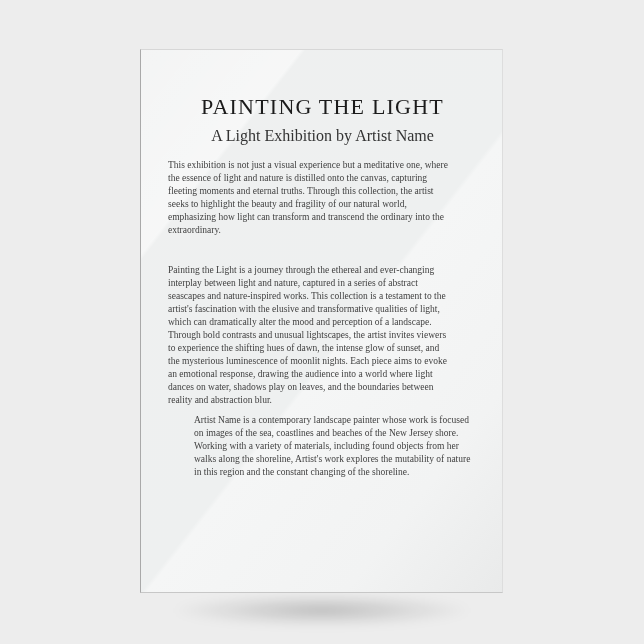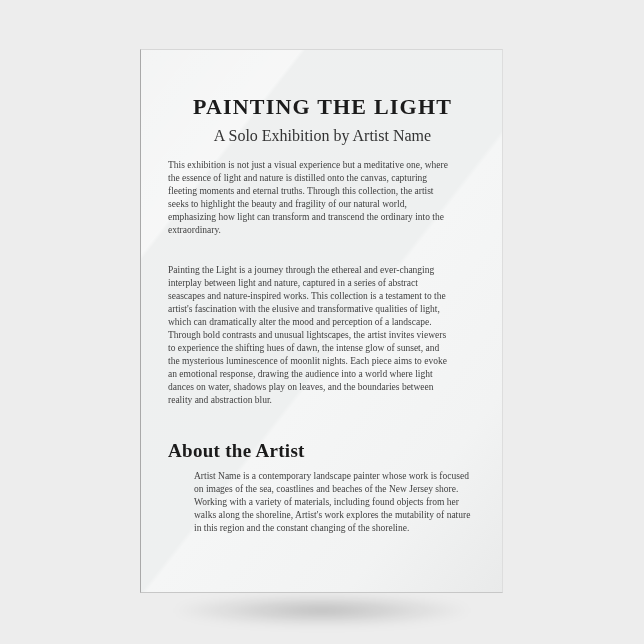--- a/index.html
+++ b/index.html
@@ -43,21 +43,21 @@
     border-right: 1px solid #dddddd;
     border-bottom: 1px solid #c7c7c7;
     border-left: 1px solid #a9a9a9;
     overflow: hidden;
   }
   .title {
     margin: 0 0 7px 0;
     text-align: center;
     font-size: 22px;
     line-height: 1.15;
-    font-weight: 700;
+    font-weight: 400;
     letter-spacing: 1.2px;
     color: #1b1b1b;
   }
   .subtitle {
     margin: 0;
     text-align: center;
     font-size: 16px;
     line-height: 1.3;
     font-weight: 400;
     color: #333333;
@@ -82,38 +82,37 @@
   }
   .about { margin-top: 7px; margin-left: 26px; }
 </style>
 </head>
 <body>
 
 <div class="stage">
   <div class="panel-shadow"></div>
   <div class="panel">
     <h1 class="title">PAINTING THE LIGHT</h1>
-    <div class="subtitle">A Solo Exhibition by Artist Name</div>
+    <div class="subtitle">A Light Exhibition by Artist Name</div>
     <p class="body para2">This exhibition is not just a visual experience but a meditative one, where
 the essence of light and nature is distilled onto the canvas, capturing
 fleeting moments and eternal truths. Through this collection, the artist
 seeks to highlight the beauty and fragility of our natural world,
 emphasizing how light can transform and transcend the ordinary into the
 extraordinary.</p>
     <p class="body para1">Painting the Light is a journey through the ethereal and ever-changing
 interplay between light and nature, captured in a series of abstract
 seascapes and nature-inspired works. This collection is a testament to the
 artist's fascination with the elusive and transformative qualities of light,
 which can dramatically alter the mood and perception of a landscape.
 Through bold contrasts and unusual lightscapes, the artist invites viewers
 to experience the shifting hues of dawn, the intense glow of sunset, and
 the mysterious luminescence of moonlit nights. Each piece aims to evoke
 an emotional response, drawing the audience into a world where light
 dances on water, shadows play on leaves, and the boundaries between
 reality and abstraction blur.</p>
-    <h2 class="section-heading">About the Artist</h2>
     <p class="body about">Artist Name is a contemporary landscape painter whose work is focused
 on images of the sea, coastlines and beaches of the New Jersey shore.
 Working with a variety of materials, including found objects from her
 walks along the shoreline, Artist's work explores the mutability of nature
 in this region and the constant changing of the shoreline.</p>
   </div>
 </div>
 
 </body></html>

